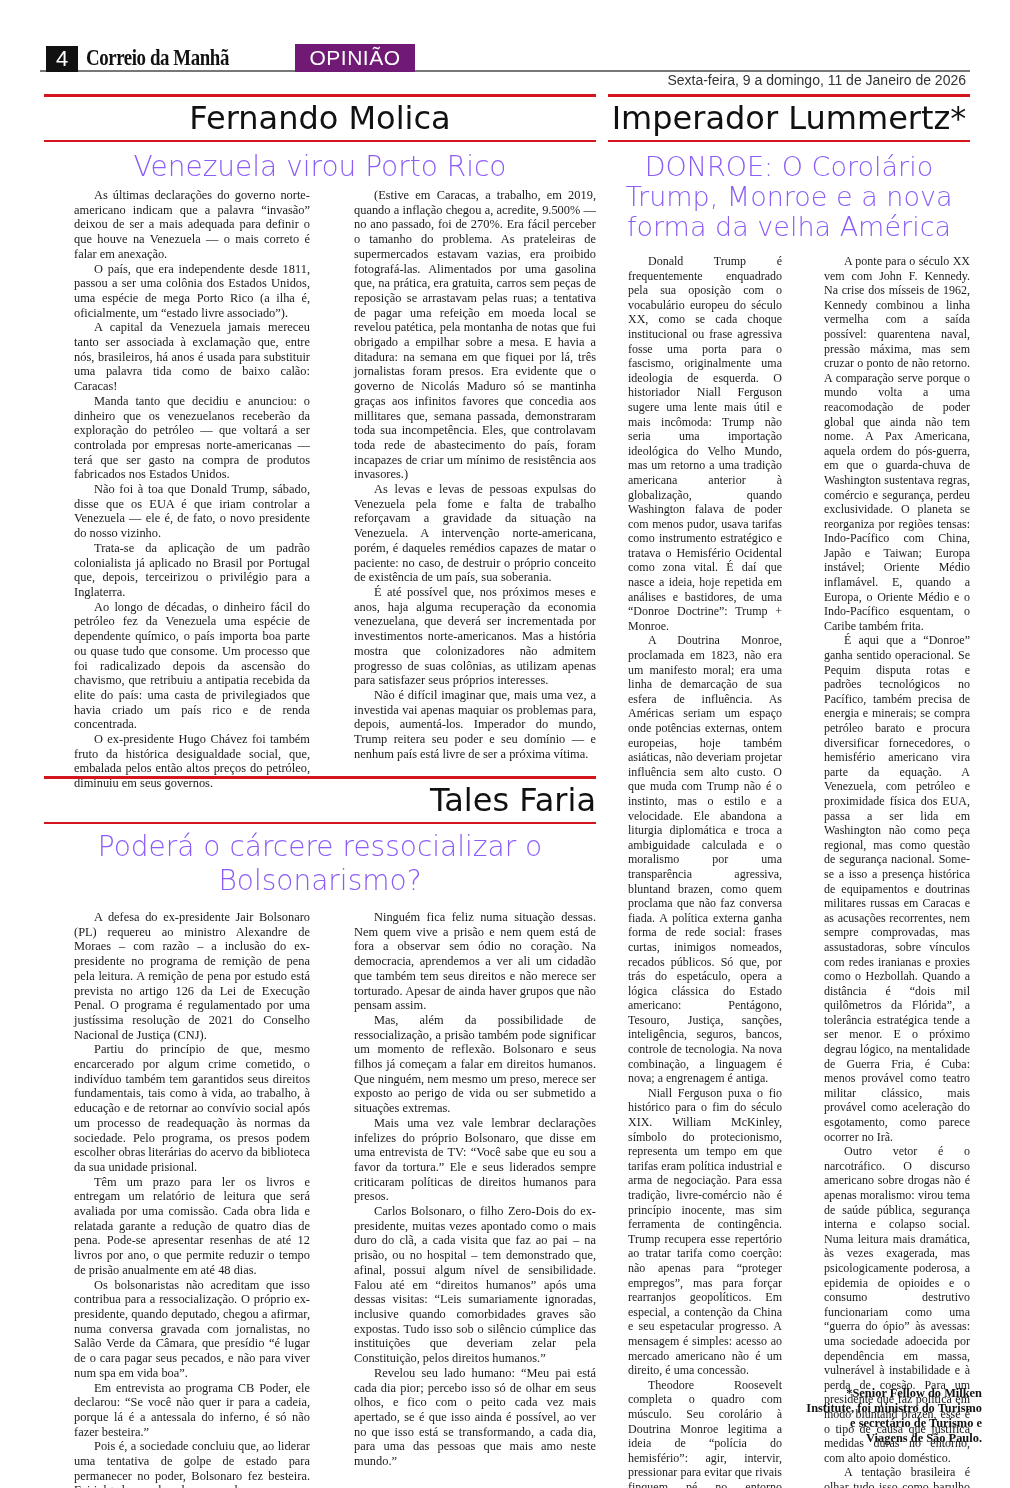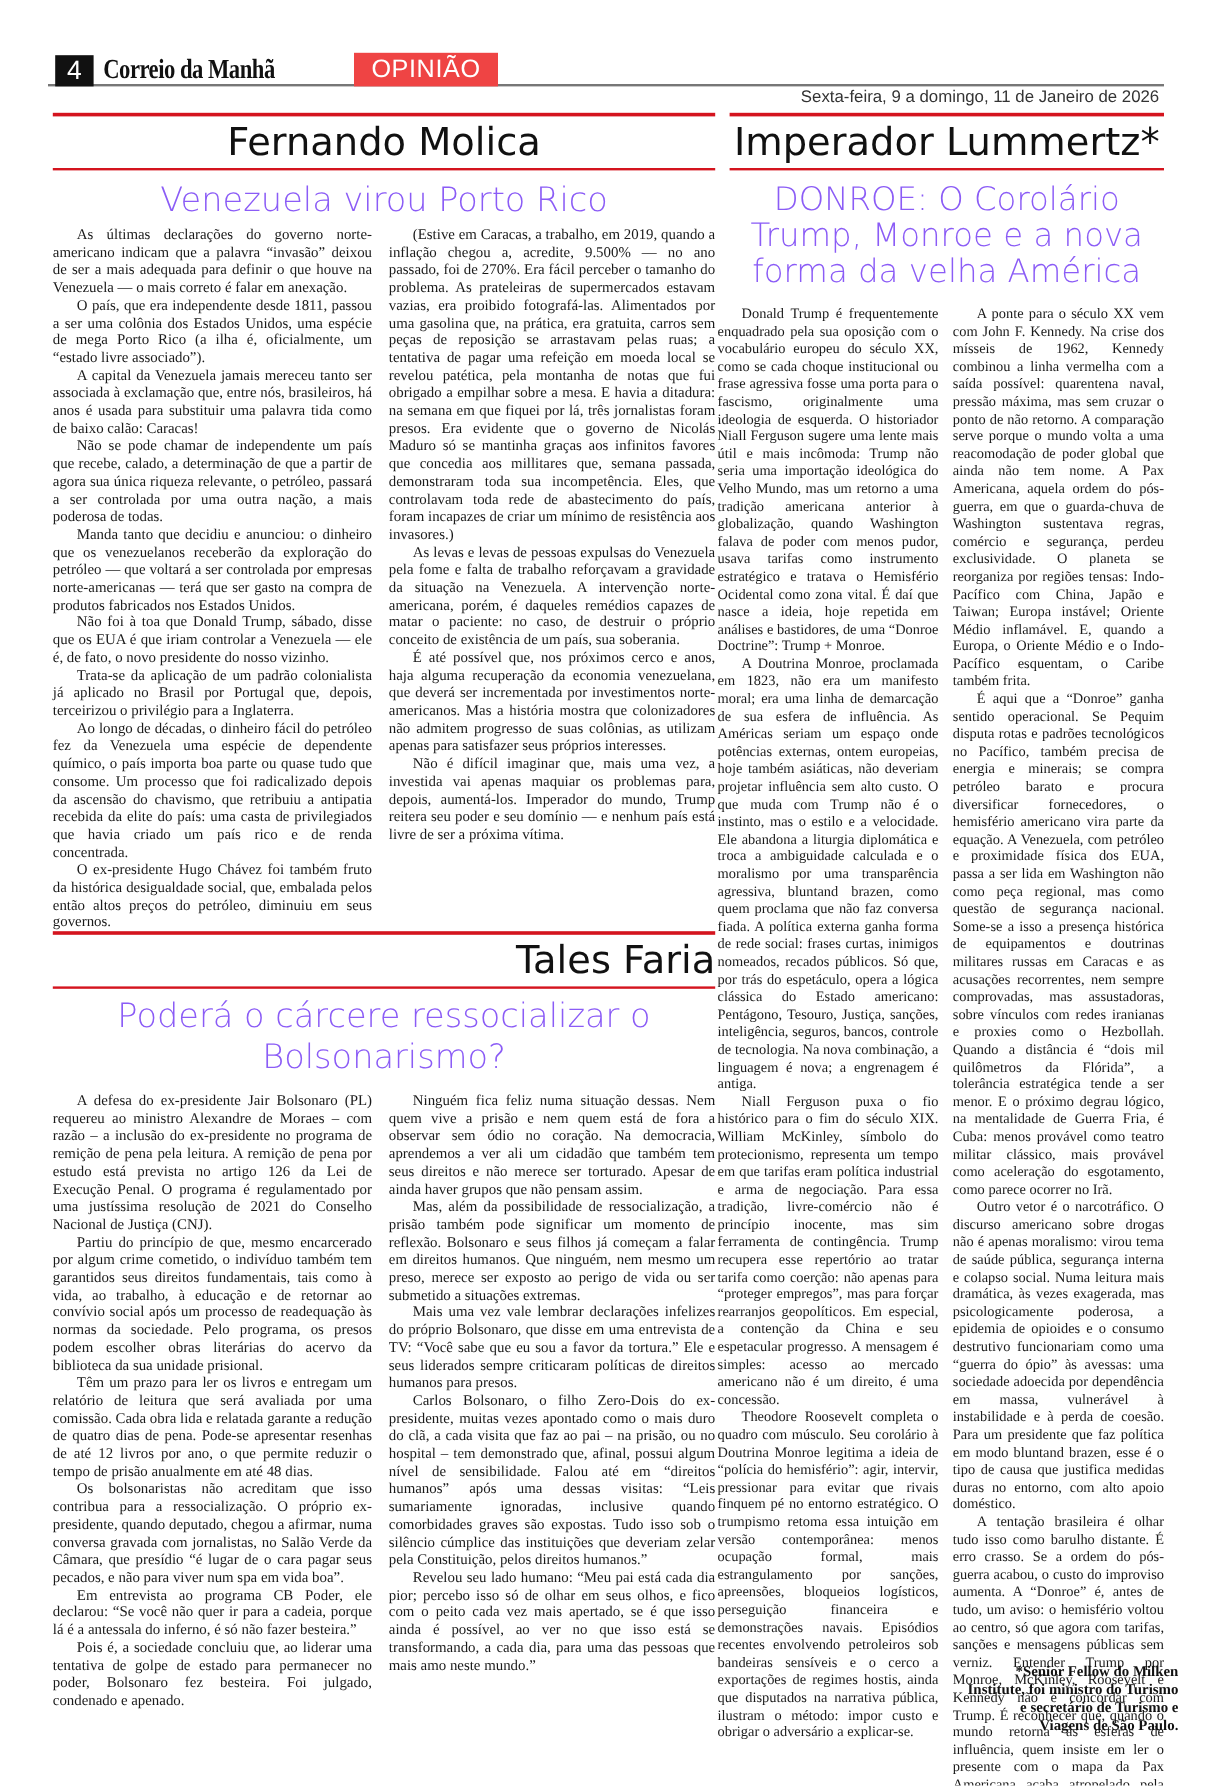--- a/index.html
+++ b/index.html
@@ -4,30 +4,30 @@
 <style>
   * { box-sizing: border-box; margin: 0; padding: 0; }
   html, body { width: 1010px; height: 1488px; background: #ffffff; overflow: hidden; }
   body { position: relative; font-family: "Liberation Serif", "DejaVu Serif", serif; color: #111; }
 
   .masthead { position: absolute; left: 40px; top: 44px; width: 930px; height: 28px; border-bottom: 2px solid #777; }
   .page-num { position: absolute; left: 6px; top: 2px; width: 32px; height: 26px; background: #111; color: #fff;
     font-family: "Liberation Sans", sans-serif; font-size: 22px; line-height: 26px; text-align: center; }
   .paper-name { position: absolute; left: 46px; top: 0px; font-family: "Liberation Serif", serif; font-weight: bold;
     font-size: 23px; letter-spacing: -0.5px; transform: scaleX(0.82); transform-origin: left center; line-height: 28px; }
-  .section-tag { position: absolute; left: 255px; top: 0px; width: 120px; height: 28px; background: #ef4444; color: #fff;
+  .section-tag { position: absolute; left: 255px; top: 0px; width: 120px; height: 28px; background: #701a75; color: #fff;
     font-family: "Liberation Sans", sans-serif; font-size: 21px; line-height: 28px; text-align: center; letter-spacing: 0.5px; }
   .date-line { position: absolute; right: 4px; top: 4px; font-family: "Liberation Sans", sans-serif; font-size: 14px; color: #333; margin-top: 24px; }
 
   .rule-red { position: absolute; height: 3px; background: #d4141e; }
   .author { position: absolute; font-family: "DejaVu Sans", sans-serif; font-size: 32px; color: #111; text-align: center; line-height: 36px; }
   .headline { position: absolute; font-family: "DejaVu Sans", sans-serif; font-weight: 300; font-size: 28px; color: #8b5cf6; text-align: center; line-height: 34px; }
 
   .col { position: absolute; font-size: 12.4px; line-height: 14.7px; text-align: justify; hyphens: auto; color: #1a1a1a; }
-  .col p { text-indent: 20px; }
+  .col p { text-indent: 20px; margin-left: 30px; }
   .sig { position: absolute; font-weight: bold; font-size: 12.4px; line-height: 15px; text-align: right; }
 </style>
 </head>
 <body>
 
 <div class="masthead">
   <div class="page-num">4</div>
   <div class="paper-name">Correio da Manhã</div>
   <div class="section-tag">OPINIÃO</div>
   <div class="date-line">Sexta-feira, 9 a domingo, 11 de Janeiro de 2026</div>
@@ -35,31 +35,30 @@
 
 <div class="rule-red" style="left:44px; top:94px; width:552px;"></div>
 <div class="author" style="left:44px; top:100px; width:552px;">Fernando Molica</div>
 <div class="rule-red" style="left:44px; top:140px; width:552px; height:2px;"></div>
 <div class="headline" style="left:44px; top:150px; width:552px;">Venezuela virou Porto Rico</div>
 
 <div class="col" style="left:44px; top:188px; width:266px;">
   <p>As últimas declarações do governo norte-americano indicam que a palavra “invasão” deixou de ser a mais adequada para definir o que houve na Venezuela — o mais correto é falar em anexação.</p>
   <p>O país, que era independente desde 1811, passou a ser uma colônia dos Estados Unidos, uma espécie de mega Porto Rico (a ilha é, oficialmente, um “estado livre associado”).</p>
   <p>A capital da Venezuela jamais mereceu tanto ser associada à exclamação que, entre nós, brasileiros, há anos é usada para substituir uma palavra tida como de baixo calão: Caracas!</p>
-  <p>Não se pode chamar de independente um país que recebe, calado, a determinação de que a partir de agora sua única riqueza relevante, o petróleo, passará a ser controlada por uma outra nação, a mais poderosa de todas.</p>
   <p>Manda tanto que decidiu e anunciou: o dinheiro que os venezuelanos receberão da exploração do petróleo — que voltará a ser controlada por empresas norte-americanas — terá que ser gasto na compra de produtos fabricados nos Estados Unidos.</p>
   <p>Não foi à toa que Donald Trump, sábado, disse que os EUA é que iriam controlar a Venezuela — ele é, de fato, o novo presidente do nosso vizinho.</p>
   <p>Trata-se da aplicação de um padrão colonialista já aplicado no Brasil por Portugal que, depois, terceirizou o privilégio para a Inglaterra.</p>
   <p>Ao longo de décadas, o dinheiro fácil do petróleo fez da Venezuela uma espécie de dependente químico, o país importa boa parte ou quase tudo que consome. Um processo que foi radicalizado depois da ascensão do chavismo, que retribuiu a antipatia recebida da elite do país: uma casta de privilegiados que havia criado um país rico e de renda concentrada.</p>
   <p>O ex-presidente Hugo Chávez foi também fruto da histórica desigualdade social, que, embalada pelos então altos preços do petróleo, diminuiu em seus governos.</p>
 </div>
 <div class="col" style="left:324px; top:188px; width:272px;">
   <p>(Estive em Caracas, a trabalho, em 2019, quando a inflação chegou a, acredite, 9.500% — no ano passado, foi de 270%. Era fácil perceber o tamanho do problema. As prateleiras de supermercados estavam vazias, era proibido fotografá-las. Alimentados por uma gasolina que, na prática, era gratuita, carros sem peças de reposição se arrastavam pelas ruas; a tentativa de pagar uma refeição em moeda local se revelou patética, pela montanha de notas que fui obrigado a empilhar sobre a mesa. E havia a ditadura: na semana em que fiquei por lá, três jornalistas foram presos. Era evidente que o governo de Nicolás Maduro só se mantinha graças aos infinitos favores que concedia aos millitares que, semana passada, demonstraram toda sua incompetência. Eles, que controlavam toda rede de abastecimento do país, foram incapazes de criar um mínimo de resistência aos invasores.)</p>
   <p>As levas e levas de pessoas expulsas do Venezuela pela fome e falta de trabalho reforçavam a gravidade da situação na Venezuela. A intervenção norte-americana, porém, é daqueles remédios capazes de matar o paciente: no caso, de destruir o próprio conceito de existência de um país, sua soberania.</p>
-  <p>É até possível que, nos próximos cerco e anos, haja alguma recuperação da economia venezuelana, que deverá ser incrementada por investimentos norte-americanos. Mas a história mostra que colonizadores não admitem progresso de suas colônias, as utilizam apenas para satisfazer seus próprios interesses.</p>
+  <p>É até possível que, nos próximos meses e anos, haja alguma recuperação da economia venezuelana, que deverá ser incrementada por investimentos norte-americanos. Mas a história mostra que colonizadores não admitem progresso de suas colônias, as utilizam apenas para satisfazer seus próprios interesses.</p>
   <p>Não é difícil imaginar que, mais uma vez, a investida vai apenas maquiar os problemas para, depois, aumentá-los. Imperador do mundo, Trump reitera seu poder e seu domínio — e nenhum país está livre de ser a próxima vítima.</p>
 </div>
 
 <div class="rule-red" style="left:44px; top:776px; width:552px;"></div>
 <div class="author" style="left:44px; top:782px; width:552px;text-align:right;">Tales Faria</div>
 <div class="rule-red" style="left:44px; top:822px; width:552px; height:2px;"></div>
 <div class="headline" style="left:84px; top:830px; width:472px;">Poderá o cárcere ressocializar o Bolsonarismo?</div>
 
 <div class="col" style="left:44px; top:910px; width:266px;">
   <p>A defesa do ex-presidente Jair Bolsonaro (PL) requereu ao ministro Alexandre de Moraes – com razão – a inclusão do ex-presidente no programa de remição de pena pela leitura. A remição de pena por estudo está prevista no artigo 126 da Lei de Execução Penal. O programa é regulamentado por uma justíssima resolução de 2021 do Conselho Nacional de Justiça (CNJ).</p>

